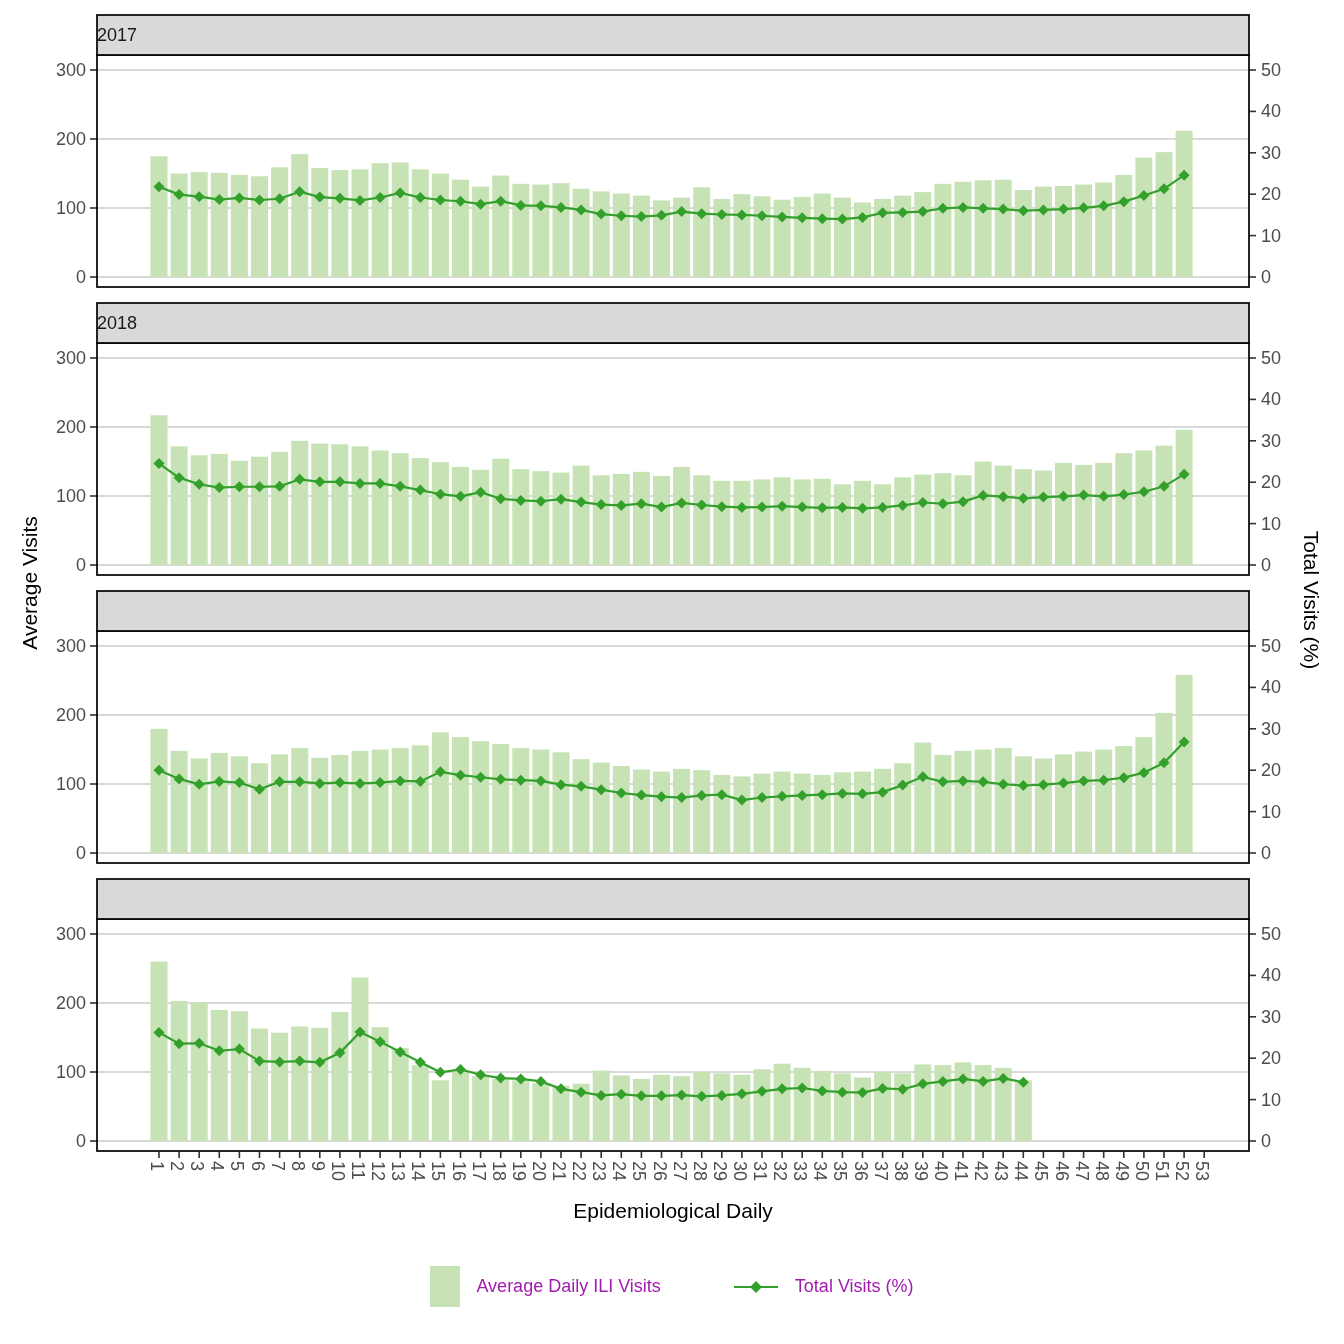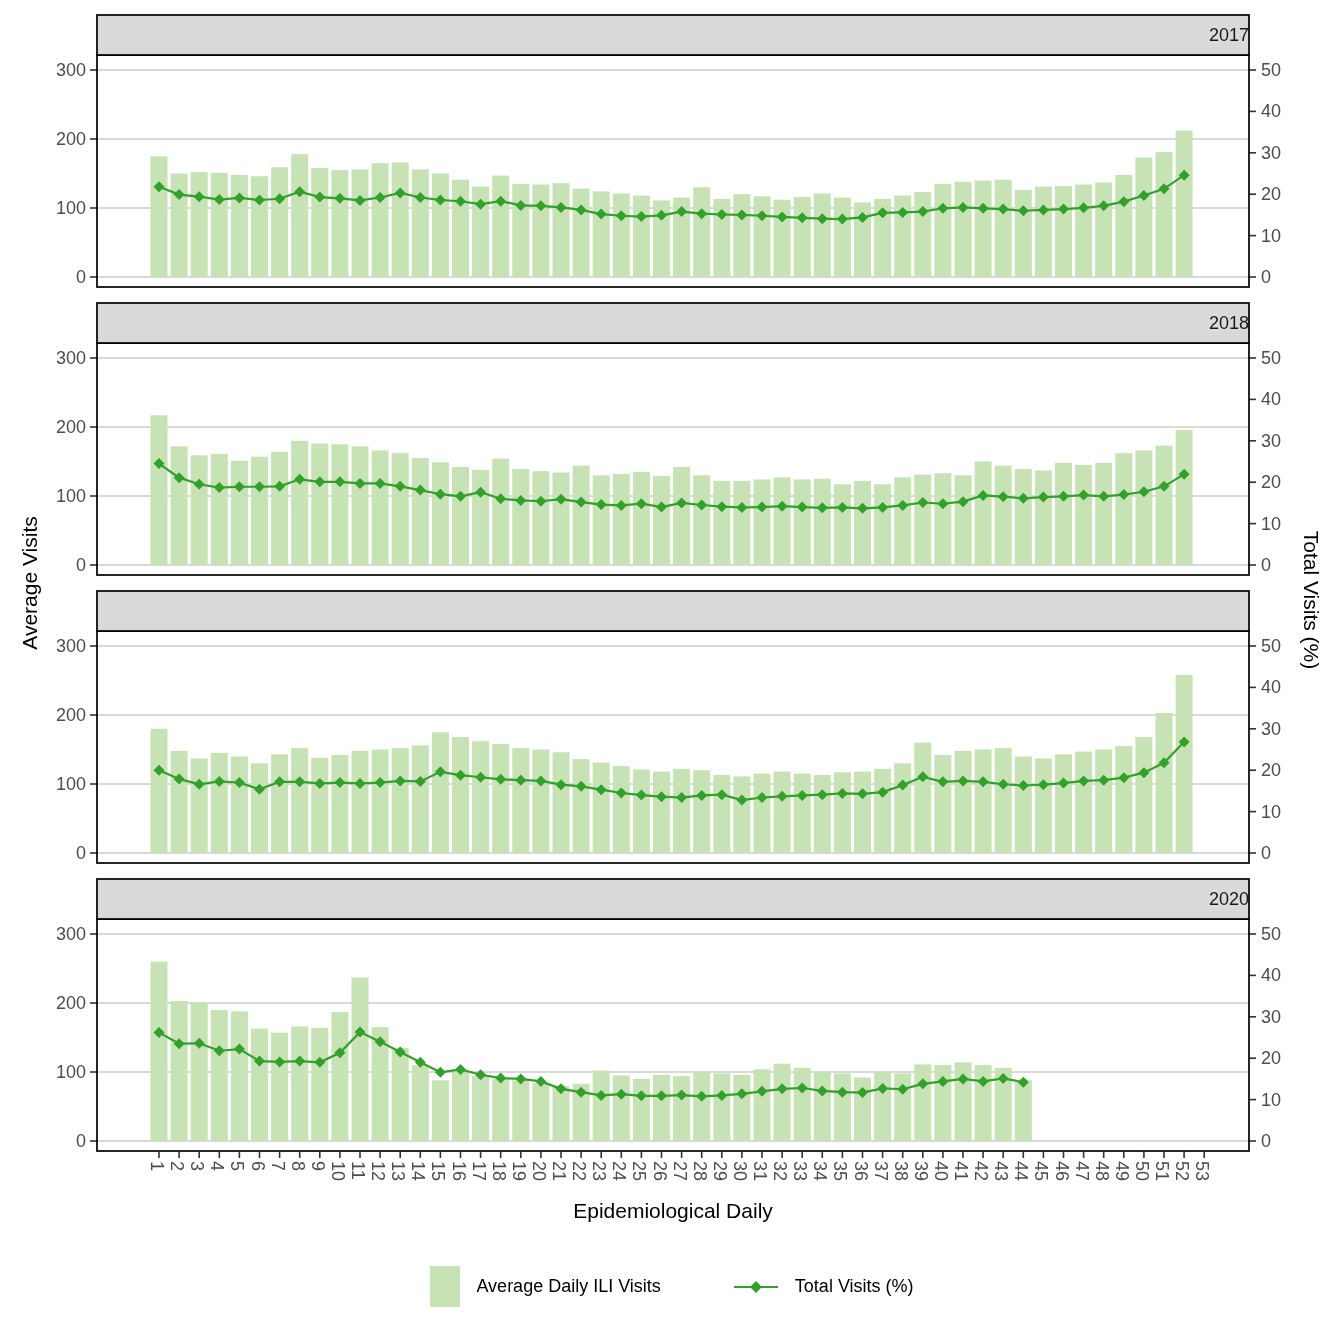--- a/index.html
+++ b/index.html
@@ -2,31 +2,31 @@
 <html><head>
 <meta charset="utf-8">
 <style>
   html,body{margin:0;padding:0;background:#fff;}
   #fig{position:relative;width:1344px;height:1344px;background:#ffffff;overflow:hidden;
        font-family:"Liberation Sans", sans-serif;}
   #chart-svg{position:absolute;left:0;top:0;}
   #labels{position:absolute;left:0;top:0;width:1344px;height:1344px;pointer-events:none;}
   .tick-label{position:absolute;font-size:18px;color:#4d4d4d;line-height:22px;display:block;}
   .strip-label{position:absolute;left:97px;width:1152px;height:40px;line-height:40px;
-       text-align:right;font-size:18px;color:#1a1a1a;}
+       text-align:left;font-size:18px;color:#1a1a1a;}
   #left-title{position:absolute;left:30px;top:583px;transform:translate(-50%,-50%) rotate(-90deg);
        font-size:21px;color:#000;white-space:nowrap;}
   #right-title{position:absolute;left:1311px;top:600px;transform:translate(-50%,-50%) rotate(90deg);
        font-size:21px;color:#000;white-space:nowrap;}
   #x-title{position:absolute;left:673px;top:1211px;transform:translate(-50%,-50%);
        font-size:21px;color:#000;white-space:nowrap;}
   #legend{position:absolute;left:0;top:1266px;width:1344px;display:flex;align-items:center;
        justify-content:center;}
   #legend-swatch{display:inline-block;width:30px;height:41px;}
-  .legend-text{font-size:18px;color:#000000;margin-left:16px;}
+  .legend-text{font-size:18px;color:#a21caf;margin-left:16px;}
   .legend-text.first{margin-right:72px;}
   #legend-line{display:inline-flex;align-items:center;}
 </style>
 </head>
 <body>
 
 <div id="fig">
   <svg id="chart-svg" width="1344" height="1344">
       <g>
         <rect x="97" y="55" width="1152" height="232" fill="#ffffff"></rect>
@@ -661,21 +661,20 @@
       <span class="tick-label" style="left: 1112.7px; top: 1161px; transform: rotate(90deg); transform-origin: 0px 0px; white-space: nowrap;">48</span>
       <span class="tick-label" style="left: 1132.8px; top: 1161px; transform: rotate(90deg); transform-origin: 0px 0px; white-space: nowrap;">49</span>
       <span class="tick-label" style="left: 1152.9px; top: 1161px; transform: rotate(90deg); transform-origin: 0px 0px; white-space: nowrap;">50</span>
       <span class="tick-label" style="left: 1173px; top: 1161px; transform: rotate(90deg); transform-origin: 0px 0px; white-space: nowrap;">51</span>
       <span class="tick-label" style="left: 1193.1px; top: 1161px; transform: rotate(90deg); transform-origin: 0px 0px; white-space: nowrap;">52</span>
       <span class="tick-label" style="left: 1213.2px; top: 1161px; transform: rotate(90deg); transform-origin: 0px 0px; white-space: nowrap;">53</span>
     </div>
 
   <div class="strip-label" style="top:15px">2017</div>
   <div class="strip-label" style="top:303px">2018</div>
-  <div class="strip-label" style="top:879px">2020</div>
 
   <div id="left-title">Average Visits</div>
   <div id="right-title">Total Visits (%)</div>
   <div id="x-title">Epidemiological Daily</div>
 
   <div id="legend">
     <span id="legend-swatch" style="background: rgb(199, 227, 182);"></span>
     <span class="legend-text first">Average Daily ILI Visits</span>
     <span id="legend-line">
       <svg width="46" height="18">

